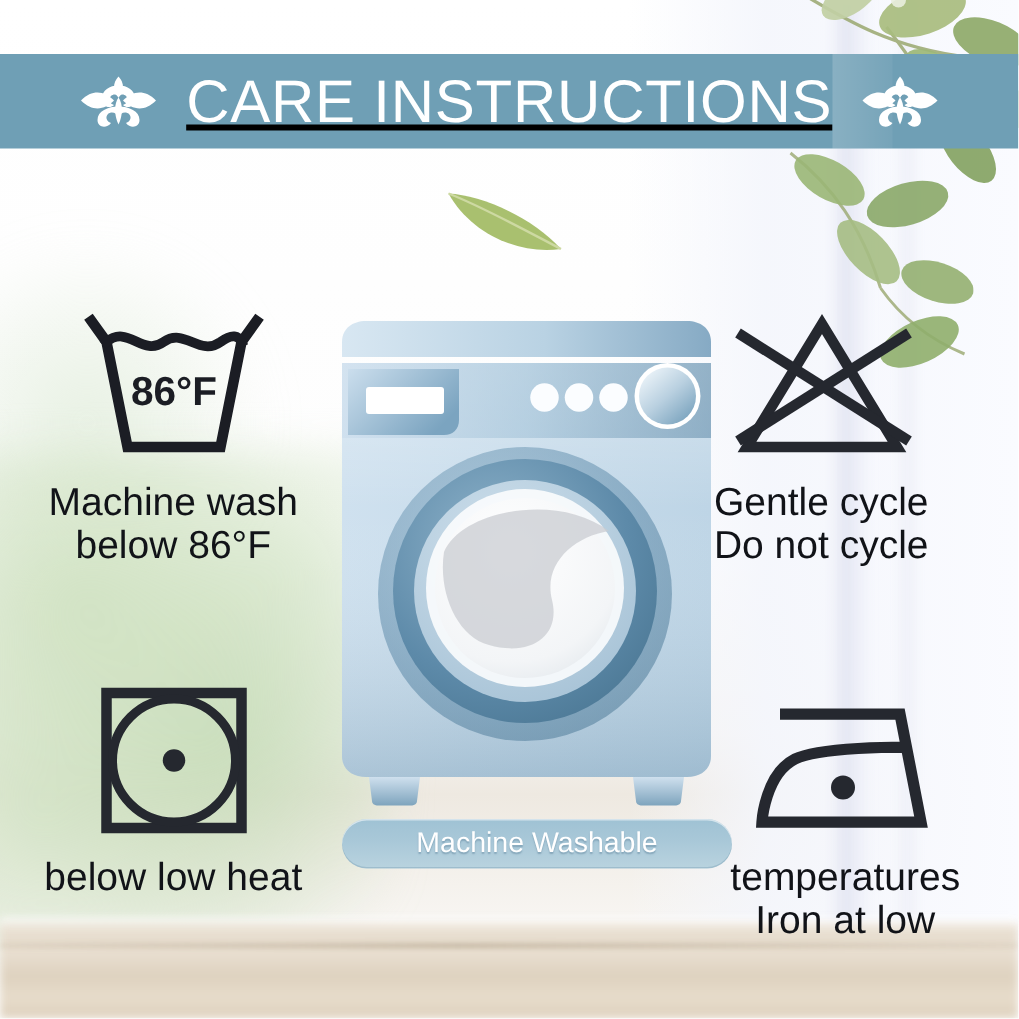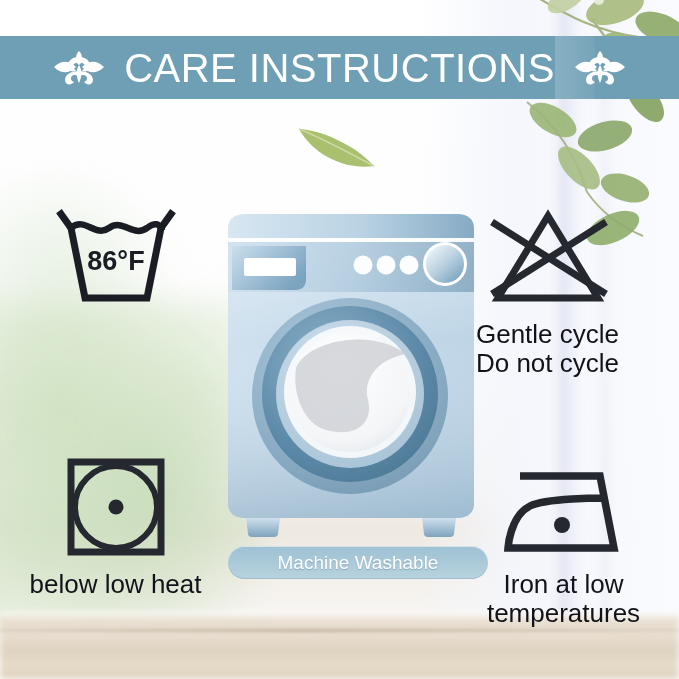--- a/index.html
+++ b/index.html
@@ -67,21 +67,21 @@
   .leafgrp svg{display:block;}
   .leafgrp2{position:absolute;right:30px;top:96px;width:140px;height:150px;}
 
   
   .floatleaf{position:absolute;left:296px;top:120px;width:82px;height:52px;}
 
   
   .banner{
     position:absolute;left:0;top:36px;width:679px;height:63px;
     background:#6f9fb5;
-    display:flex;align-items:center;justify-content:center;gap:18px;
+    display:flex;align-items:center;justify-content:center;gap:18px;text-decoration:underline;
   }
   .banner-sheen{
     position:absolute;left:555px;top:36px;width:40px;height:63px;
     background:linear-gradient(to right, rgba(255,255,255,.18), rgba(255,255,255,.05));
     pointer-events:none;
   }
   .banner-title{
     color:#ffffff;font-size:40px;letter-spacing:.5px;font-weight:400;
     line-height:1;white-space:nowrap;
     font-family:"Liberation Sans",sans-serif;
@@ -215,20 +215,24 @@
   <div class="cell" id="cell-wash">
     <div class="sym">
       <svg viewBox="0 0 130 104" width="130" height="104">
         <g fill="none" stroke="#1b1d24" stroke-width="7" stroke-linecap="square" stroke-linejoin="miter">
           <path d="M10 10 L20 24 L34 94 L96 94 L110 24 L120 10"></path>
           <path d="M20 24 C34 12 44 34 58 24 C72 14 82 34 96 24 C104 18 108 20 110 24" stroke-width="6.5"></path>
         </g>
         <text x="65" y="66" text-anchor="middle" font-family="Liberation Sans, sans-serif" font-size="27" font-weight="700" fill="#1b1d24">86°F</text>
       </svg>
     </div>
+    <div class="label">
+      <div>Machine wash</div>
+      <div>below 86°F</div>
+    </div>
   </div>
 
   <div class="cell" id="cell-bleach">
     <div class="sym">
       <svg viewBox="0 0 140 104" width="140" height="104">
         <g fill="none" stroke="#25282f" stroke-width="7" stroke-linecap="butt" stroke-linejoin="miter">
           <path d="M70 12 L120 94 L20 94 Z"></path>
           <path d="M14 18 L128 90"></path>
           <path d="M128 18 L14 90"></path>
         </g>
@@ -258,22 +262,22 @@
   <div class="cell" id="cell-iron">
     <div class="sym">
       <svg viewBox="0 0 136 90" width="136" height="90">
         <g fill="none" stroke="#25282f" stroke-width="7.5" stroke-linejoin="miter" stroke-linecap="butt">
           <path d="M24 8 L104 8 L118 80 L12 80 C12 80 14 48 34 38 C50 30 106 30 106 30"></path>
         </g>
         <circle cx="66" cy="57" r="8" fill="#25282f"></circle>
       </svg>
     </div>
     <div class="label">
+      <div>temperatures</div>
       <div>Iron at low</div>
-      <div>temperatures</div>
     </div>
   </div>
 
   <div class="machine">
     <svg viewBox="0 0 258 330" width="258" height="330">
       <defs>
         <linearGradient id="gBody" x1="0" y1="0" x2="1" y2="0">
           <stop offset="0" stop-color="#cfe1ef"></stop>
           <stop offset="35" stop-color="#bed5e6"></stop>
           <stop offset="0.58" stop-color="#9cbed5"></stop>

